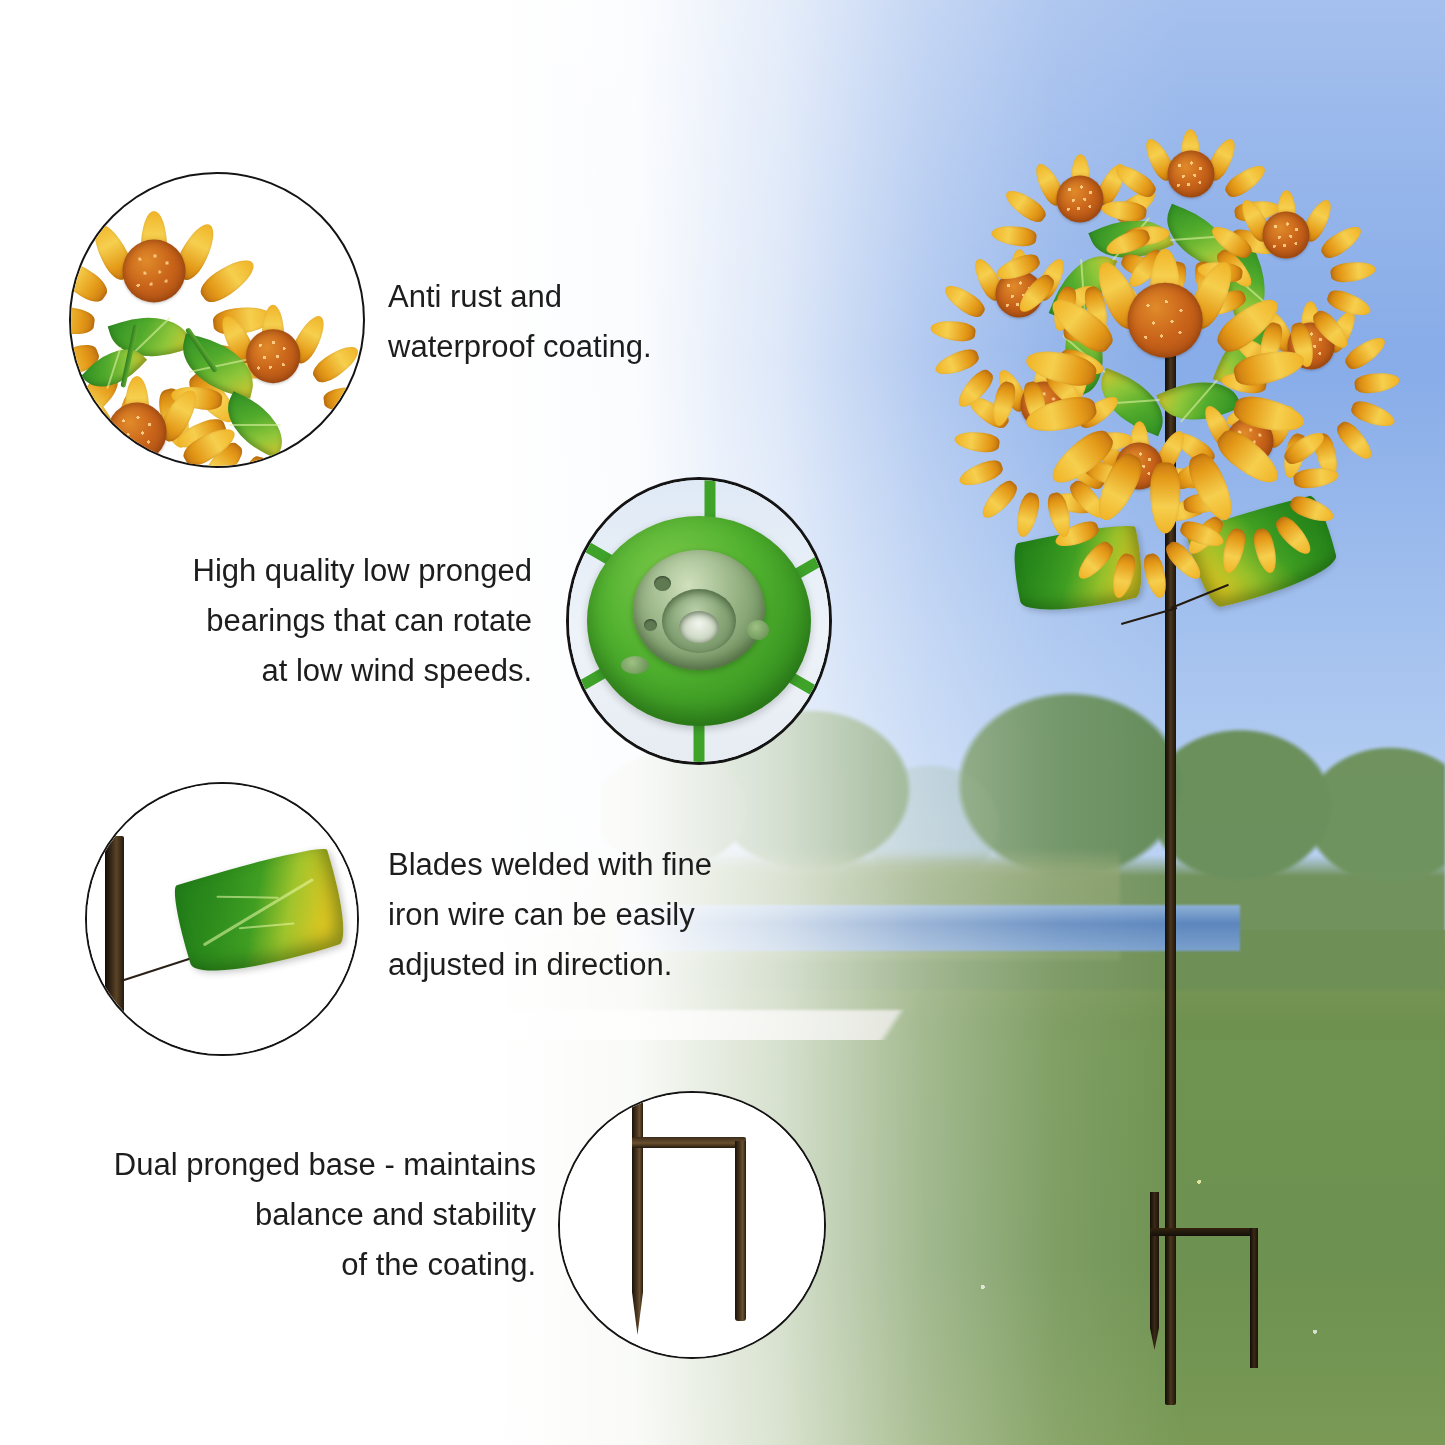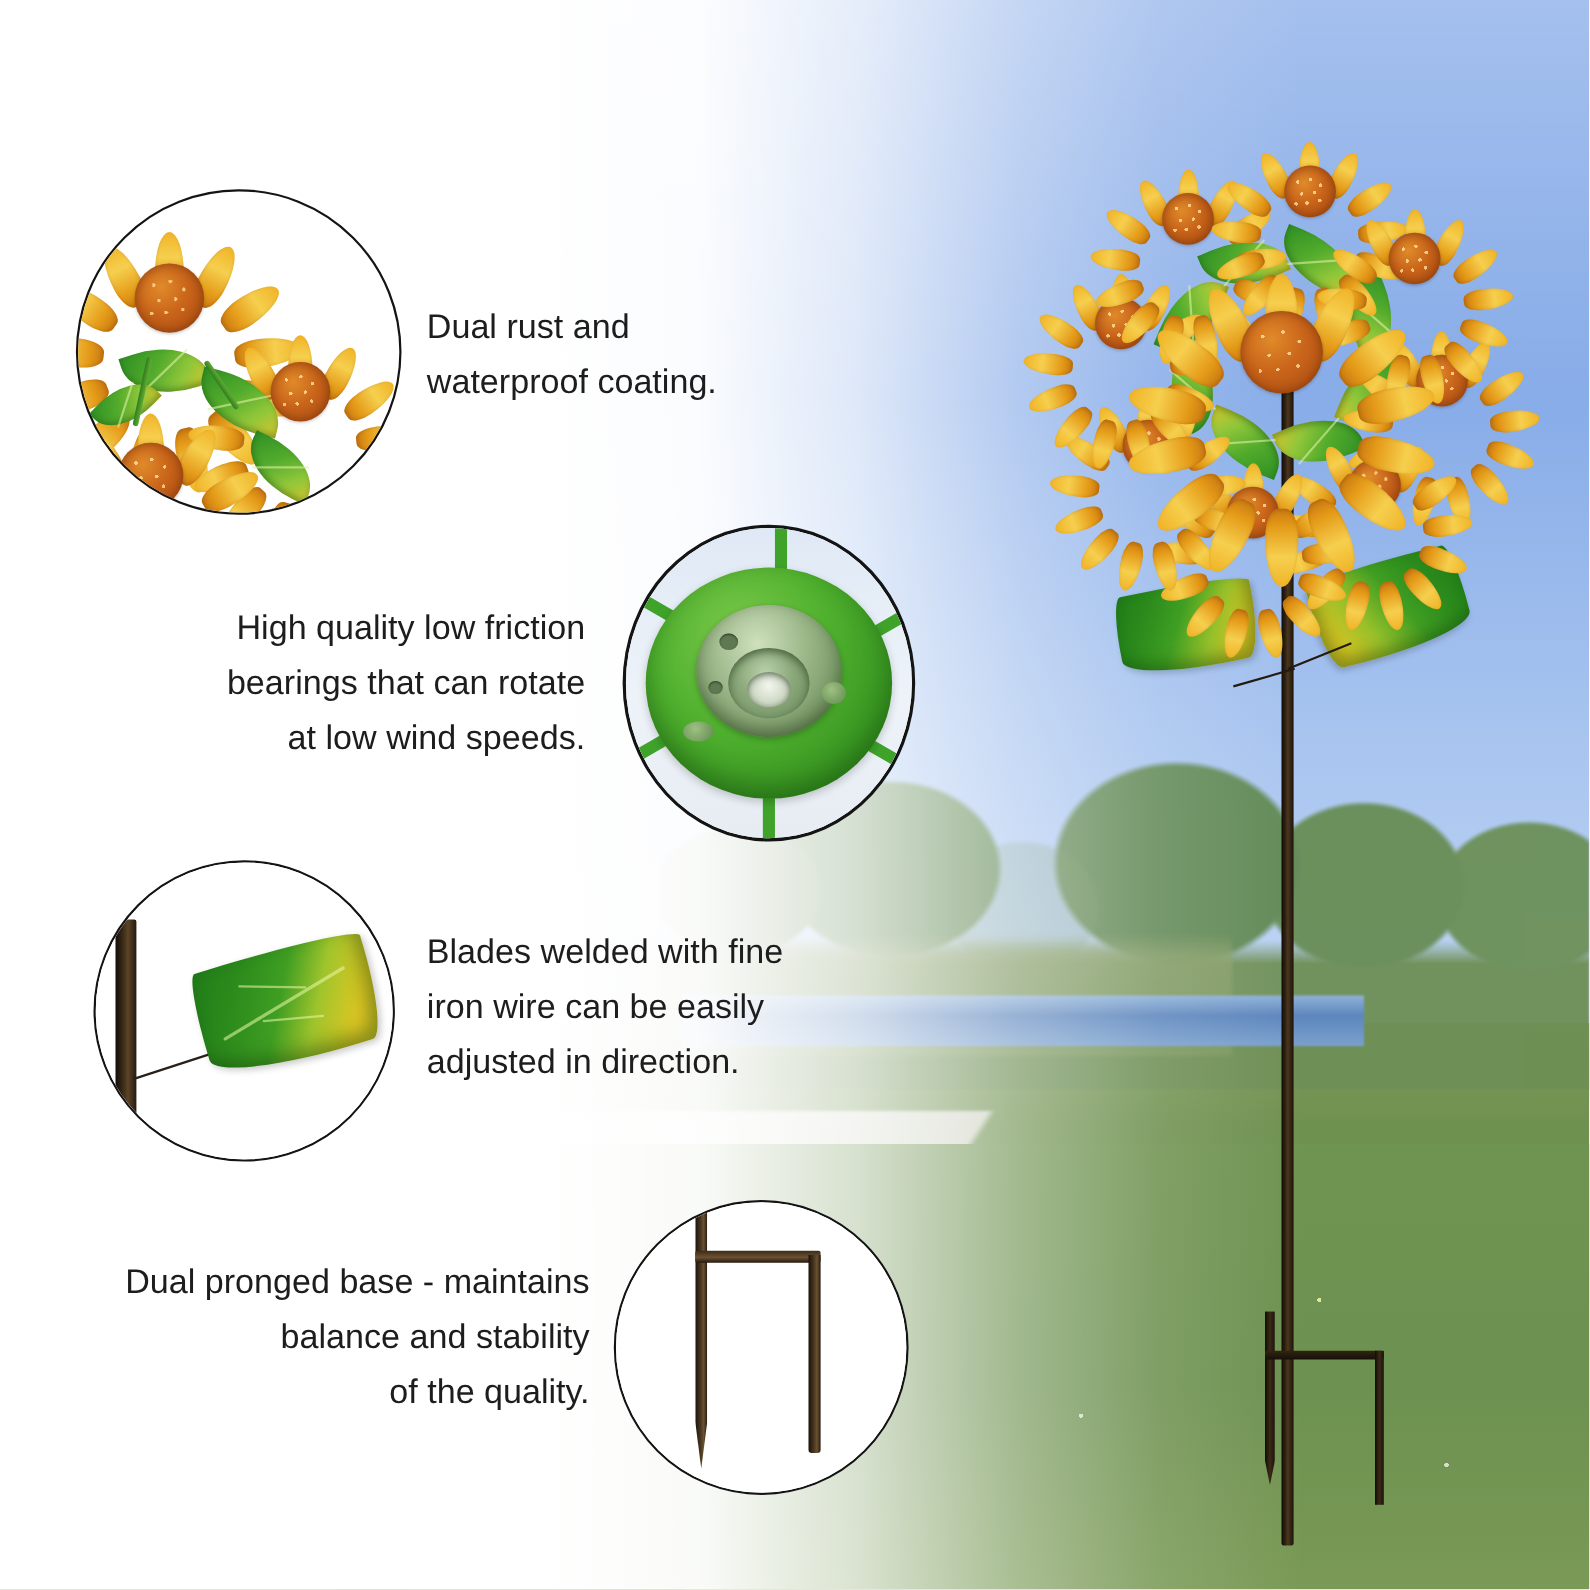--- a/index.html
+++ b/index.html
@@ -501,21 +501,21 @@
         </div>
         <div class="core" style="width: 58.8px; height: 58.8px;"></div>
       </div>
       <div class="leaf" style="width: 74px; height: 46px; transform: rotate(-18deg); left: 42px; top: 140px;"></div>
       <div class="leaf" style="width: 78px; height: 48px; transform: rotate(14deg); left: 108px; top: 168px;"></div>
       <div class="leaf" style="width: 68px; height: 42px; transform: rotate(26deg); left: 150px; top: 230px;"></div>
       <div class="leaf" style="width: 58px; height: 36px; transform: rotate(-46deg); left: 14px; top: 176px;"></div>
       <div class="stem" style="left: 56px; top: 150px; width: 5px; height: 64px; transform: rotate(12deg);"></div>
       <div class="stem" style="left: 128px; top: 150px; width: 5px; height: 52px; transform: rotate(-34deg);"></div>
     </div>
-  <div class="feat-text" id="t1">Dual rust and
+  <div class="feat-text" id="t1">Anti rust and
 waterproof coating.</div>
 
   <div class="circ" id="c2">
     <div class="hub-wrap">
       <div class="spoke" style="transform:rotate(0deg) translateX(-50%)"></div>
       <div class="spoke" style="transform:rotate(60deg) translateX(-50%)"></div>
       <div class="spoke" style="transform:rotate(120deg) translateX(-50%)"></div>
       <div class="spoke" style="transform:rotate(180deg) translateX(-50%)"></div>
       <div class="spoke" style="transform:rotate(240deg) translateX(-50%)"></div>
       <div class="spoke" style="transform:rotate(300deg) translateX(-50%)"></div>
@@ -523,21 +523,21 @@
       <div class="hub-mid">
         <div class="hub-hole" style="left:16%;top:22%;width:17px;height:15px;"></div>
         <div class="hub-hole" style="left:8%;top:58%;width:13px;height:12px;"></div>
       </div>
       <div class="hub-in"></div>
       <div class="hub-bore"></div>
       <div class="hub-nub" style="left:178px;top:140px;"></div>
       <div class="hub-nub" style="left:52px;top:176px;width:28px;height:18px;"></div>
     </div>
   </div>
-  <div class="feat-text" id="t2">High quality low friction
+  <div class="feat-text" id="t2">High quality low pronged
 bearings that can rotate
 at low wind speeds.</div>
 
   <div class="circ" id="c3">
     <div class="c3bg"></div>
     <div class="pole3"></div>
     <div class="leafwire"></div>
     <div class="bigleaf">
       <div class="vein" style="left:10%;top:46%;width:78%;height:3px;transform:rotate(-14deg);"></div>
       <div class="vein" style="left:26%;top:30%;width:38%;height:2px;transform:rotate(18deg);"></div>
@@ -549,15 +549,15 @@
 adjusted in direction.</div>
 
   <div class="circ" id="c4">
     <div class="c4bg"></div>
     <div class="prongA"></div>
     <div class="prongTop"></div>
     <div class="prongB2"></div>
   </div>
   <div class="feat-text" id="t4">Dual pronged base - maintains
 balance and stability
-of the quality.</div>
+of the coating.</div>
 
 </div>
 
 </body></html>

